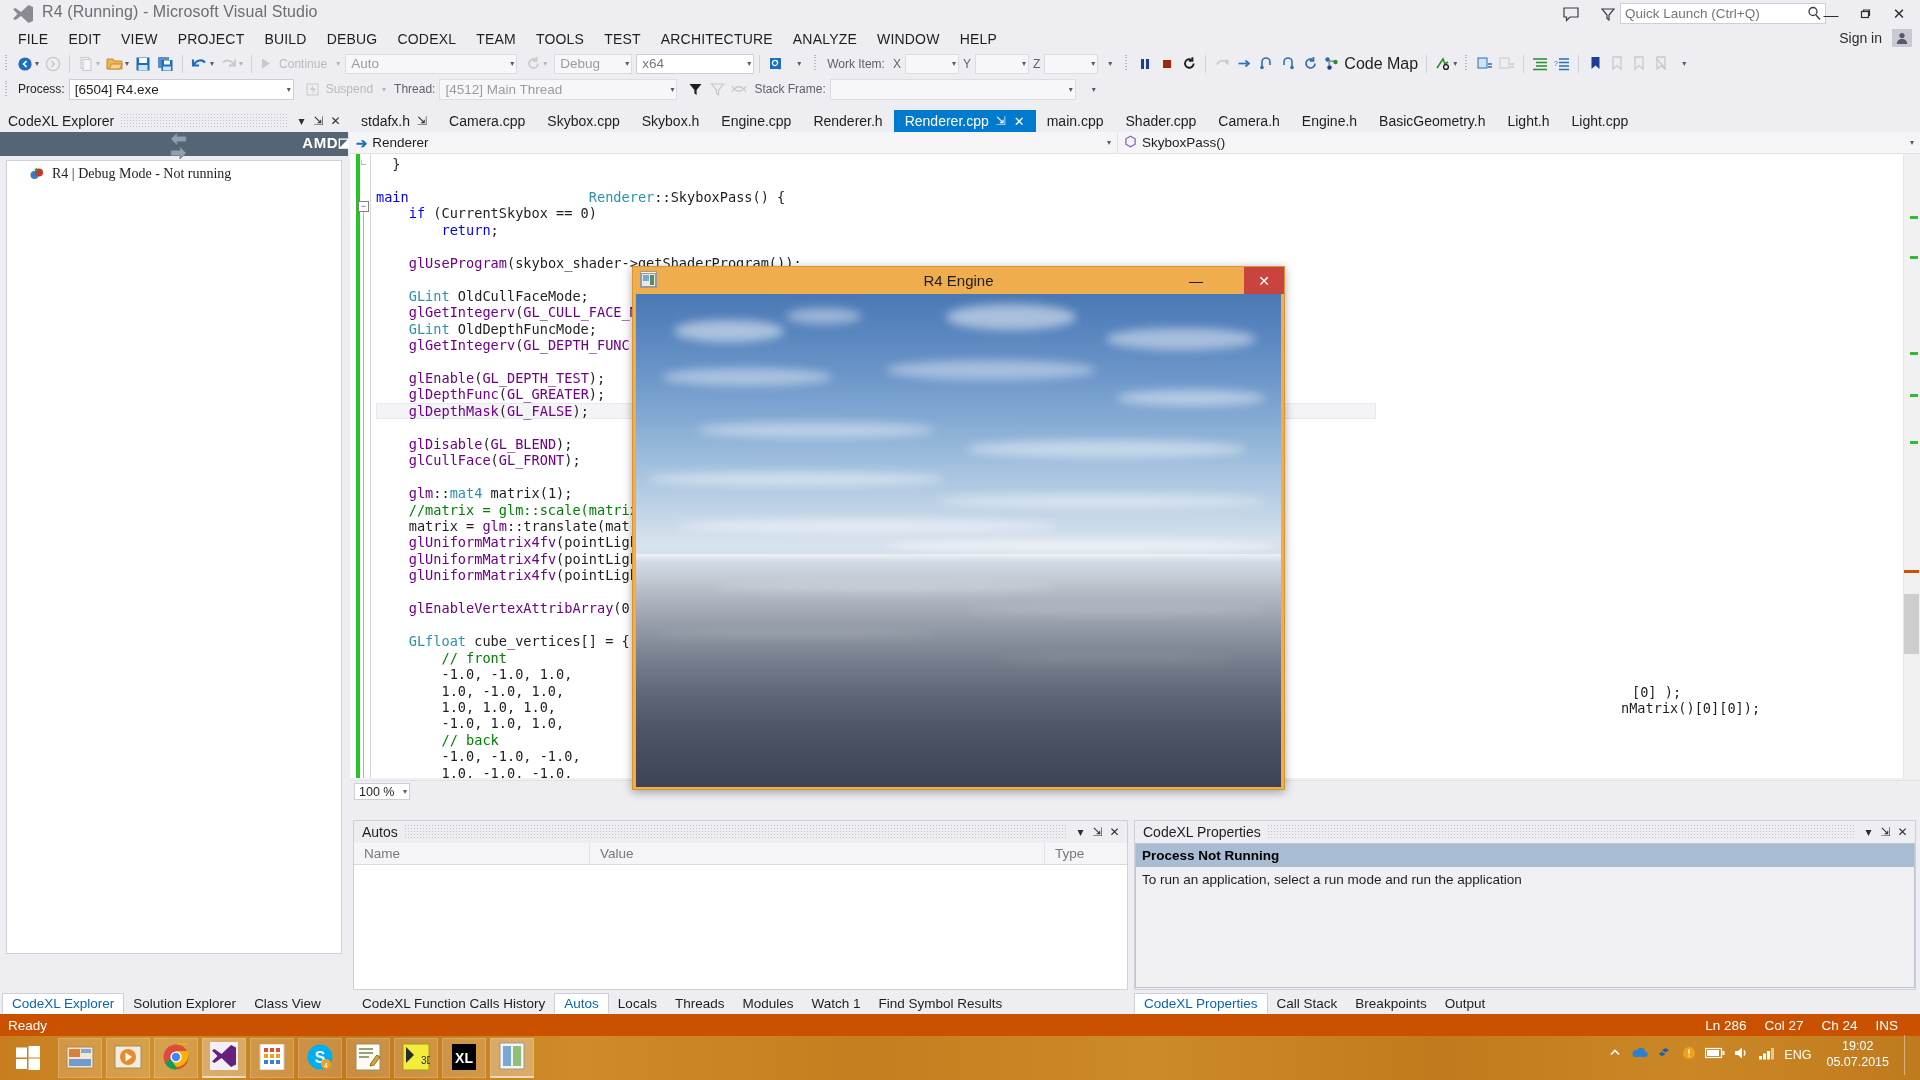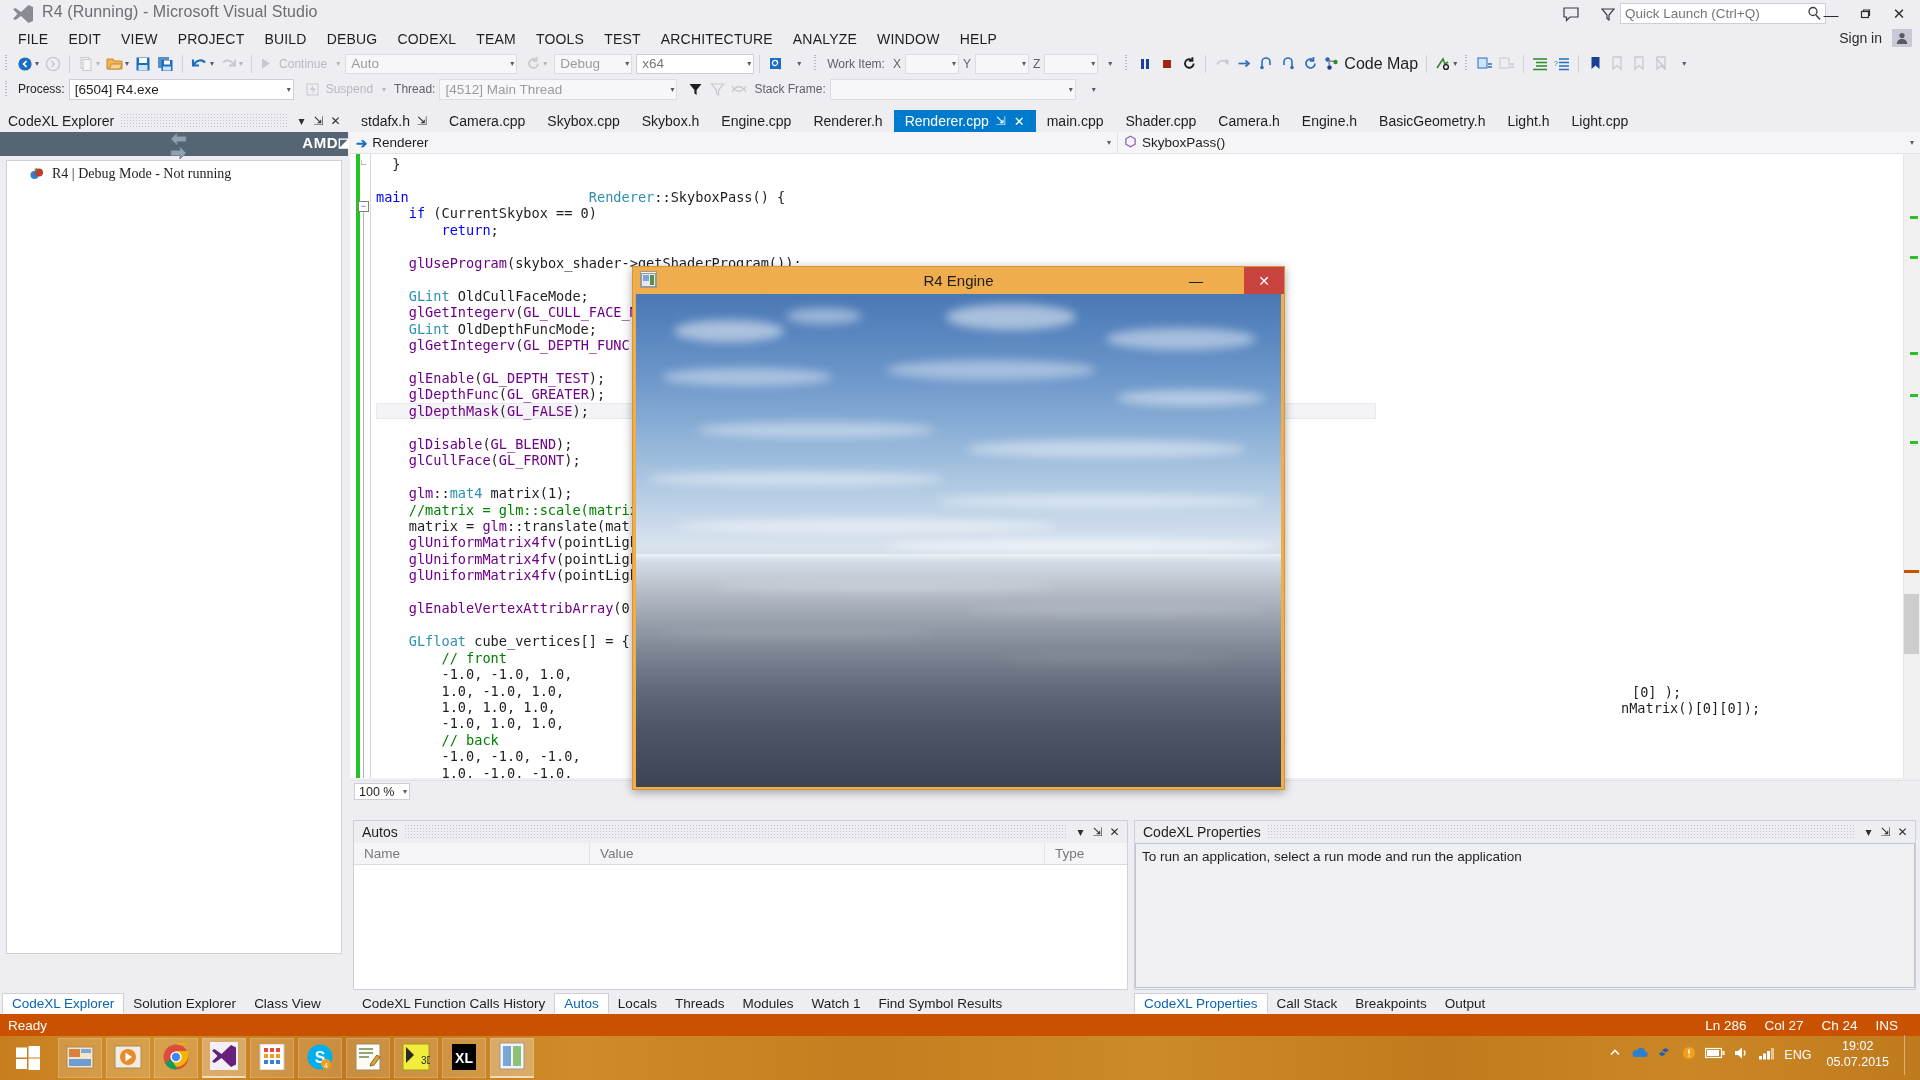--- a/index.html
+++ b/index.html
@@ -674,20 +674,21 @@
 
   <div class="cxprops">
     <div class="panel-title">
       <span>CodeXL Properties</span>
       <span class="dots"></span>
       <span class="pbtn">▾</span>
       <span class="pbtn">⇲</span>
       <span class="pbtn">✕</span>
     </div>
     <div class="cxp-body">
+      <div class="cxp-hdr">Process Not Running</div>
       <div class="cxp-text">To run an application, select a run mode and run the application</div>
     </div>
   </div>
 
   <div class="btabs" id="btabs-left" style="left:2px;">
       <div class="btab sel">CodeXL Explorer</div>
       <div class="btab">Solution Explorer</div>
       <div class="btab">Class View</div>
     </div>
   <div class="btabs" id="btabs-right" style="left:353px;">

